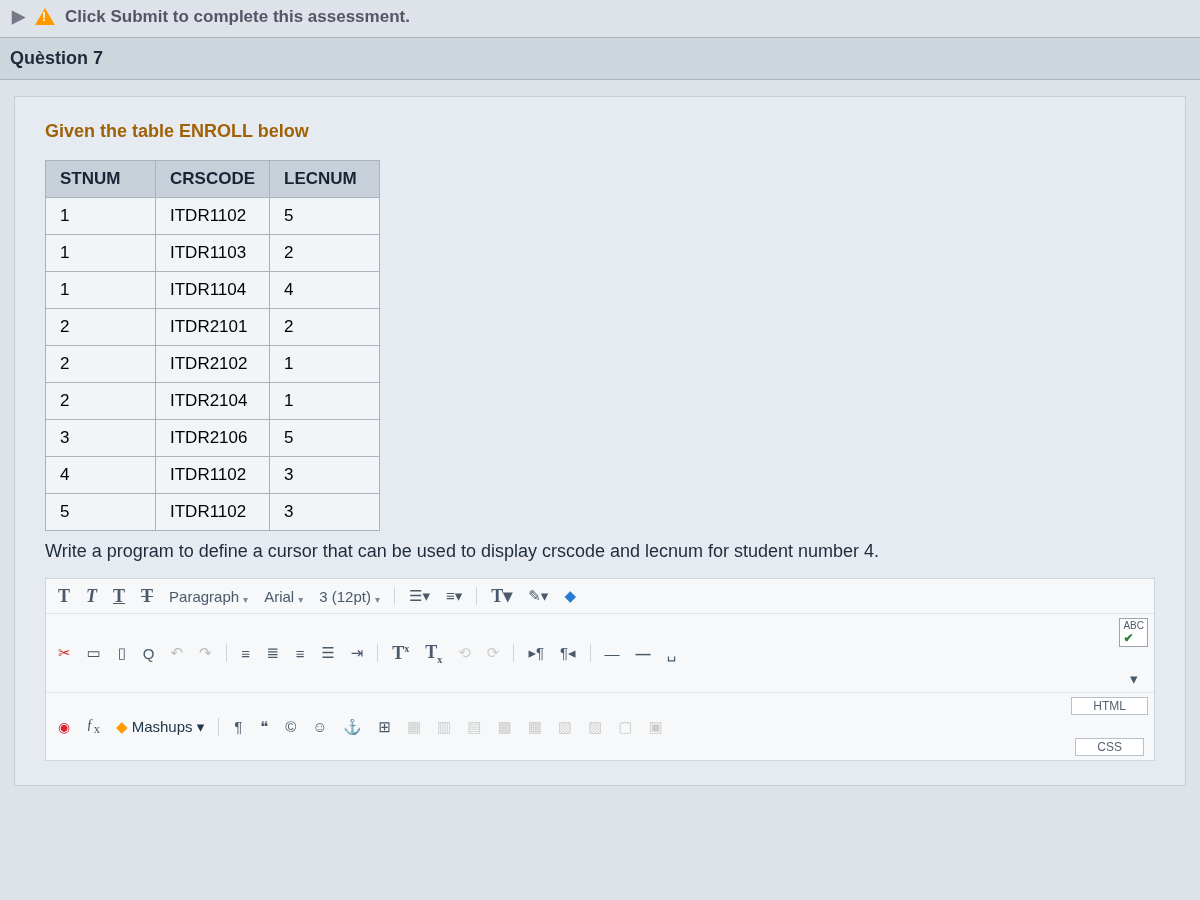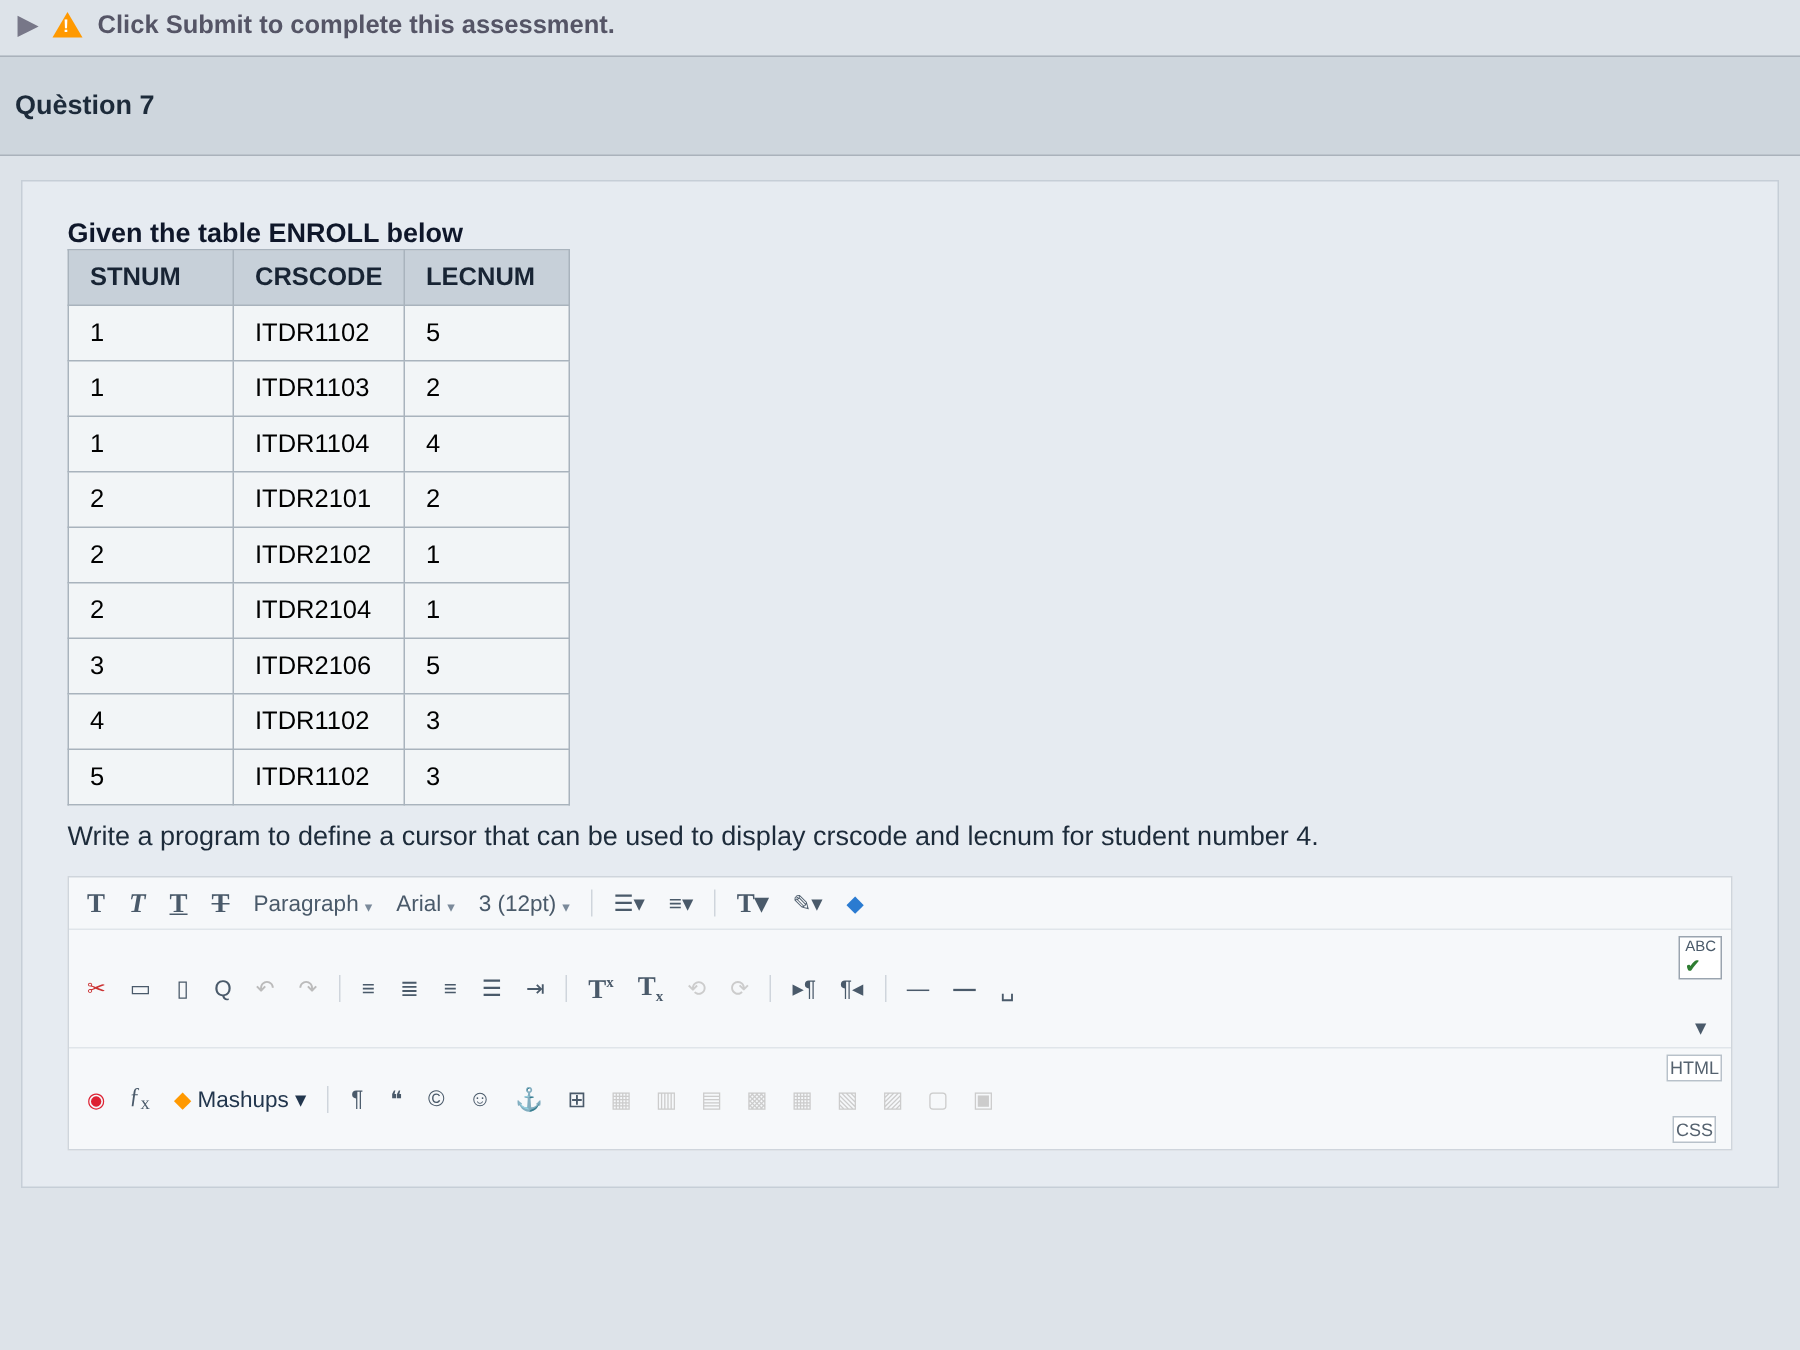--- a/index.html
+++ b/index.html
@@ -33,35 +33,36 @@
     position: absolute;
     left: -3px; top: 2px;
     color: #fff;
     font-size: 12px;
     font-weight: bold;
   }
   .question-bar {
     background: #ced6dd;
     border-top: 1px solid #aab2bb;
     border-bottom: 1px solid #aab2bb;
-    padding: 22px 10px;
+    padding: 10px 10px;
     font-size: 18px;
     font-weight: bold;
     color: #1d2b3a;
   }
   .panel {
     background: #e6ebf1;
     margin: 16px 14px;
     padding: 24px 30px 24px 30px;
     border: 1px solid #c6ced7;
   }
   .prompt-title {
     font-weight: bold;
     font-size: 18px;
-    color: #0f172a;
+    color: #a16207;
+    margin-bottom: 18px;
   }
   table.data {
     border-collapse: collapse;
     background: #edf1f5;
     margin-bottom: 10px;
   }
   table.data th, table.data td {
     border: 1px solid #a9b3bd;
     padding: 8px 14px;
     font-size: 17px;
@@ -122,21 +123,21 @@
     background: #fff;
     border: 1px solid #9aa4af;
     font-size: 10px;
     padding: 1px 3px;
     position: relative;
   }
   .abc-badge .chk { color: #2e7d32; font-weight: bold; font-size: 12px; }
   .rec-dot { color: #d23; font-size: 14px; }
   .mashups { font-weight: normal; color: #22364d; }
   .mashups .dia { color: #ff9900; }
-  .tag { font-size: 12px; border: 1px solid #b8c1ca; background: #fff; padding: 1px 1px; color: #55626f; }
+  .tag { font-size: 12px; border: 1px solid #b8c1ca; background: #fff; padding: 1px 21px; color: #55626f; }
 </style>
 </head>
 <body>
 
 <div class="top-bar">
   <span class="arrow">▶</span>
   <span class="warn"></span>
   <span>
     <span>Click </span><b>Submit</b><span> to complete this assessment.</span>
   </span>

